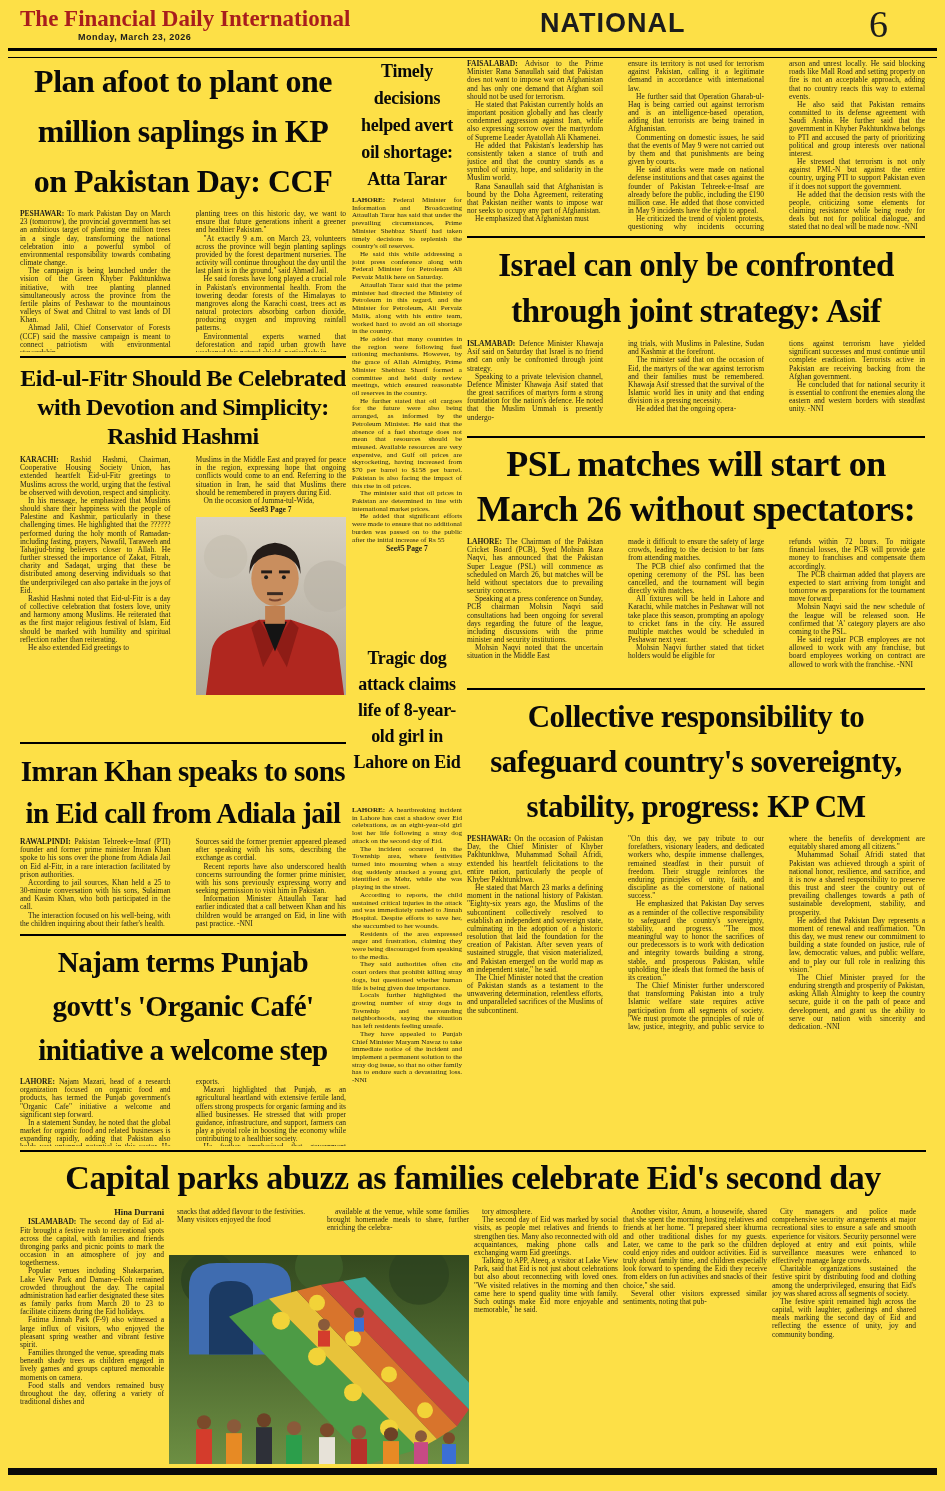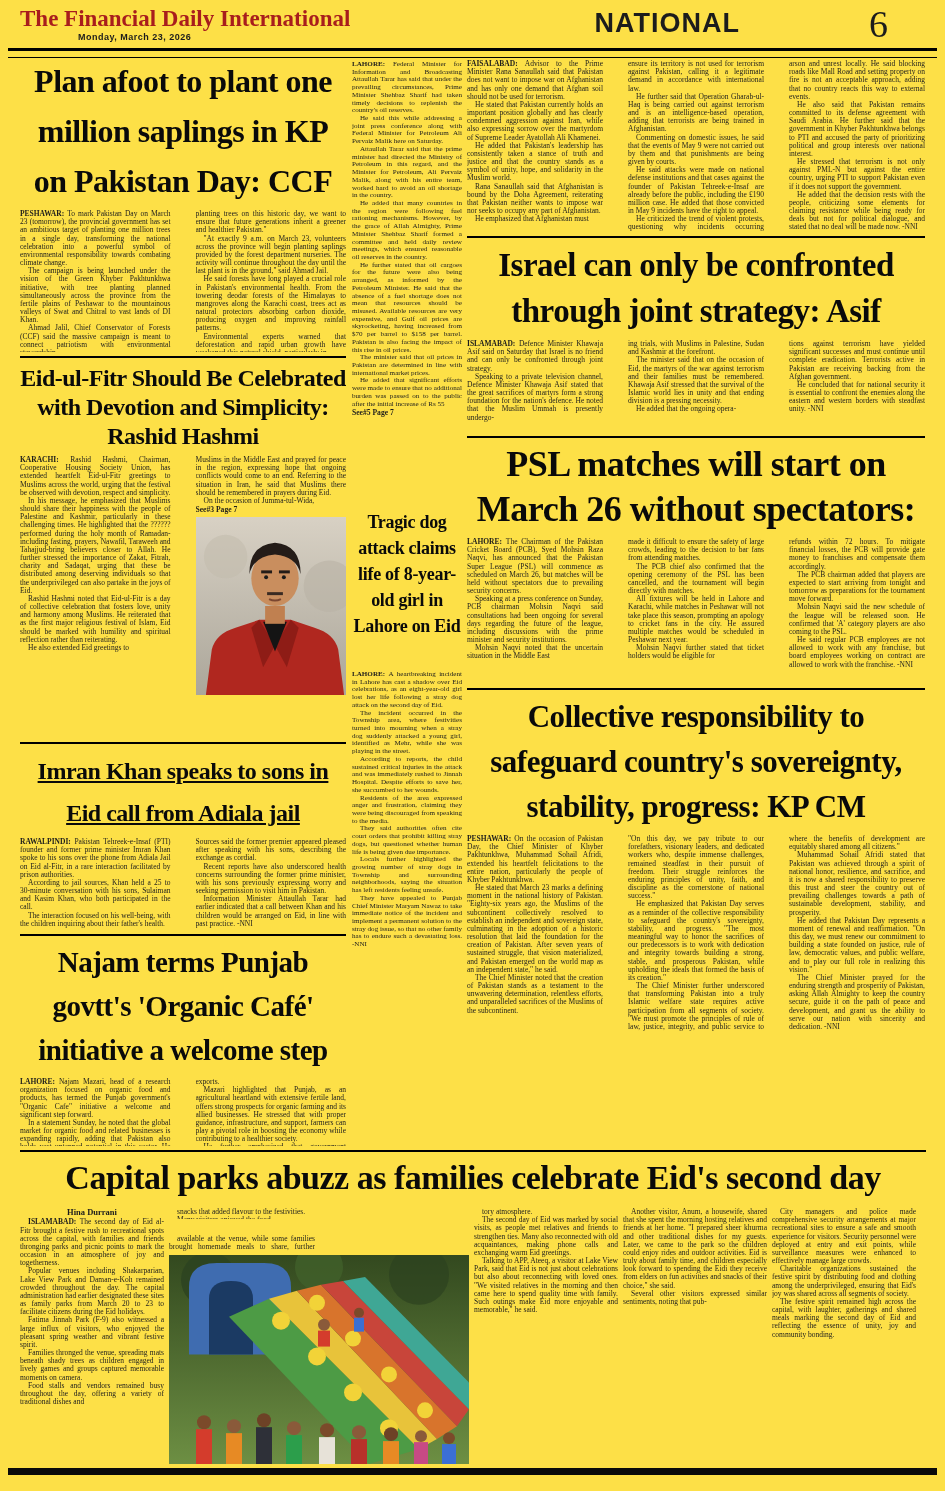--- a/index.html
+++ b/index.html
@@ -4,45 +4,45 @@
 <style>
   html,body{margin:0;padding:0;}
   body{width:945px;height:1491px;position:relative;background:#ffffff;
        font-family:"Liberation Serif",serif;color:#1c1c1c;overflow:hidden;}
   #page{position:absolute;left:0;top:0;width:945px;height:1491px;background:#fde047;}
 
   
   #masthead{position:absolute;left:20px;top:6px;right:12px;height:42px;}
   .mast-title{color:#a81d1d;font-size:23px;font-weight:700;margin:0;letter-spacing:0px;line-height:26px;}
   .mast-date{font-size:9px;font-weight:700;margin:0 0 0 58px;letter-spacing:0.5px;font-family:"Liberation Sans",sans-serif;}
-  .mast-section{position:absolute;left:520px;top:2px;width:200px;text-align:right;
+  .mast-section{position:absolute;left:520px;top:2px;width:200px;text-align:left;
        font-family:"Liberation Sans",sans-serif;font-weight:700;font-size:27px;letter-spacing:1px;margin:0;}
   .mast-page{position:absolute;right:45px;top:-4px;font-size:38px;font-weight:400;margin:0;}
   #rule-top{position:absolute;left:8px;right:8px;top:48px;height:6px;
        border-top:3px solid #000;border-bottom:1px solid #000;}
 
   
   .h{font-weight:700;text-align:center;color:#0a0a0a;margin:0;overflow:hidden;letter-spacing:-0.5px;}
   .cols{display:flex;gap:25px;overflow:hidden;}
   .col{flex:1;overflow:hidden;}
   p.para{margin:0;text-align:justify;text-indent:8px;font-size:7.5px;line-height:1.09;}
   .col p.para:first-child{text-indent:0;}
   .mcol p.para:first-child{text-indent:0;}
   p.para b{font-weight:700;}
-  p.see{margin:1px 0 0 0;text-align:left;font-weight:700;text-indent:0;font-size:7.6px;line-height:1.1;}
+  p.see{margin:1px 0 0 0;text-align:center;font-weight:700;text-indent:0;font-size:7.6px;line-height:1.1;}
   .rule{border-top:2px solid #000;height:0;margin:4px 0;}
 
   
   #left-block{position:absolute;left:20px;top:56px;width:326px;height:1090px;overflow:hidden;}
   .h-plan{font-size:32px;line-height:50px;height:150px;}
   #plan-cols{height:142px;margin-top:4px;}
   .h-eid{font-size:24px;line-height:29px;height:88px;margin-top:6px;}
   #eid-cols{height:282px;margin-top:4px;}
   #eid-photo{width:158px;height:178px;margin-top:3px;background:#cfc9bd;overflow:hidden;}
-  .h-imran{font-size:24px;line-height:42px;height:84px;margin-top:6px;text-decoration:underline;}
+  .h-imran{font-size:29px;line-height:42px;height:84px;margin-top:6px;}
   #imran-cols{height:92px;margin-top:4px;}
   .h-najam{font-size:29px;line-height:44px;height:134px;margin-top:4px;}
   #najam-cols{height:76px;margin-top:4px;}
 
   
   #mid-block{position:absolute;left:352px;top:58px;width:110px;height:1078px;overflow:hidden;}
   .h-mid{font-size:18px;line-height:27px;letter-spacing:-0.3px;}
   #timely-head{height:136px;}
   #timely-body{height:442px;overflow:hidden;margin-top:3px;}
   #tragic-head{height:158px;line-height:26px;margin-top:6px;}
@@ -60,24 +60,24 @@
   .h-coll{font-size:31px;line-height:45px;height:137px;margin-top:4px;}
   #coll-cols{height:196px;margin-top:4px;}
 
   
   #bottom-block{position:absolute;left:20px;top:1150px;width:906px;height:322px;overflow:hidden;}
   #bottom-block .rule{margin:0 0 3px 0;}
   .h-capital{font-size:34px;line-height:46px;height:48px;letter-spacing:-0.5px;}
   #bcols{display:flex;gap:5px;height:256px;margin-top:5px;overflow:hidden;}
   .bcol{width:144px;flex:none;overflow:hidden;}
   #bmid{width:300px;flex:none;display:flex;flex-direction:column;}
-  #bmid-tops{display:flex;gap:16px;height:44px;overflow:hidden;flex-direction:column;}
+  #bmid-tops{display:flex;gap:16px;height:44px;overflow:hidden;}
   .bcol-inner{width:146px;overflow:hidden;}
   #park-photo{flex:1;margin-top:3px;background:#46632f;overflow:hidden;}
-  .byline{font-weight:700;font-size:8.5px;text-align:center;margin:0 0 1px 0;line-height:1.1;}
+  .byline{font-weight:700;font-size:8.5px;text-align:right;margin:0 0 1px 0;line-height:1.1;}
   #bottom-bar{position:absolute;left:8px;right:8px;top:1468px;height:7px;background:#0a0a0a;}
   svg{display:block;}
 </style>
 </head>
 <body>
 
 <div id="page">
 
   <div id="masthead">
     <p class="mast-title">The Financial Daily International</p>
@@ -179,20 +179,21 @@
             <p class="para">exports.</p>
             <p class="para">Mazari highlighted that Punjab, as an agricultural heartland with extensive fertile land, offers strong prospects for organic farming and its allied businesses. He stressed that with proper guidance, infrastructure, and support, farmers can play a pivotal role in boosting the economy while contributing to a healthier society.</p>
             <p class="para">He further emphasized that government patronage, technical training, and subsidies are essential to promote organic farming, particularly due to its relatively higher initial costs. He expressed optimism that</p>
           </div>
       </div>
     </section>
   </div>
 
   <div id="mid-block">
     <section>
+      <h1 class="h h-mid" id="timely-head">Timely decisions helped avert oil shortage: Atta Tarar</h1>
       <div class="mcol" id="timely-body">
           <p class="para"><b>LAHORE: </b>Federal Minister for Information and Broadcasting Attaullah Tarar has said that under the prevailing circumstances, Prime Minister Shehbaz Sharif had taken timely decisions to replenish the country's oil reserves.</p>
           <p class="para">He said this while addressing a joint press conference along with Federal Minister for Petroleum Ali Pervaiz Malik here on Saturday.</p>
           <p class="para">Attaullah Tarar said that the prime minister had directed the Ministry of Petroleum in this regard, and the Minister for Petroleum, Ali Pervaiz Malik, along with his entire team, worked hard to avoid an oil shortage in the country.</p>
           <p class="para">He added that many countries in the region were following fuel rationing mechanisms. However, by the grace of Allah Almighty, Prime Minister Shehbaz Sharif formed a committee and held daily review meetings, which ensured reasonable oil reserves in the country.</p>
           <p class="para">He further stated that oil cargoes for the future were also being arranged, as informed by the Petroleum Minister. He said that the absence of a fuel shortage does not mean that resources should be misused. Available resources are very expensive, and Gulf oil prices are skyrocketing, having increased from $70 per barrel to $158 per barrel. Pakistan is also facing the impact of this rise in oil prices.</p>
           <p class="para">The minister said that oil prices in Pakistan are determined in line with international market prices.</p>
           <p class="para">He added that significant efforts were made to ensure that no additional burden was passed on to the public after the initial increase of Rs 55</p>
           <p class="see">See#5 Page 7</p>
         </div>

